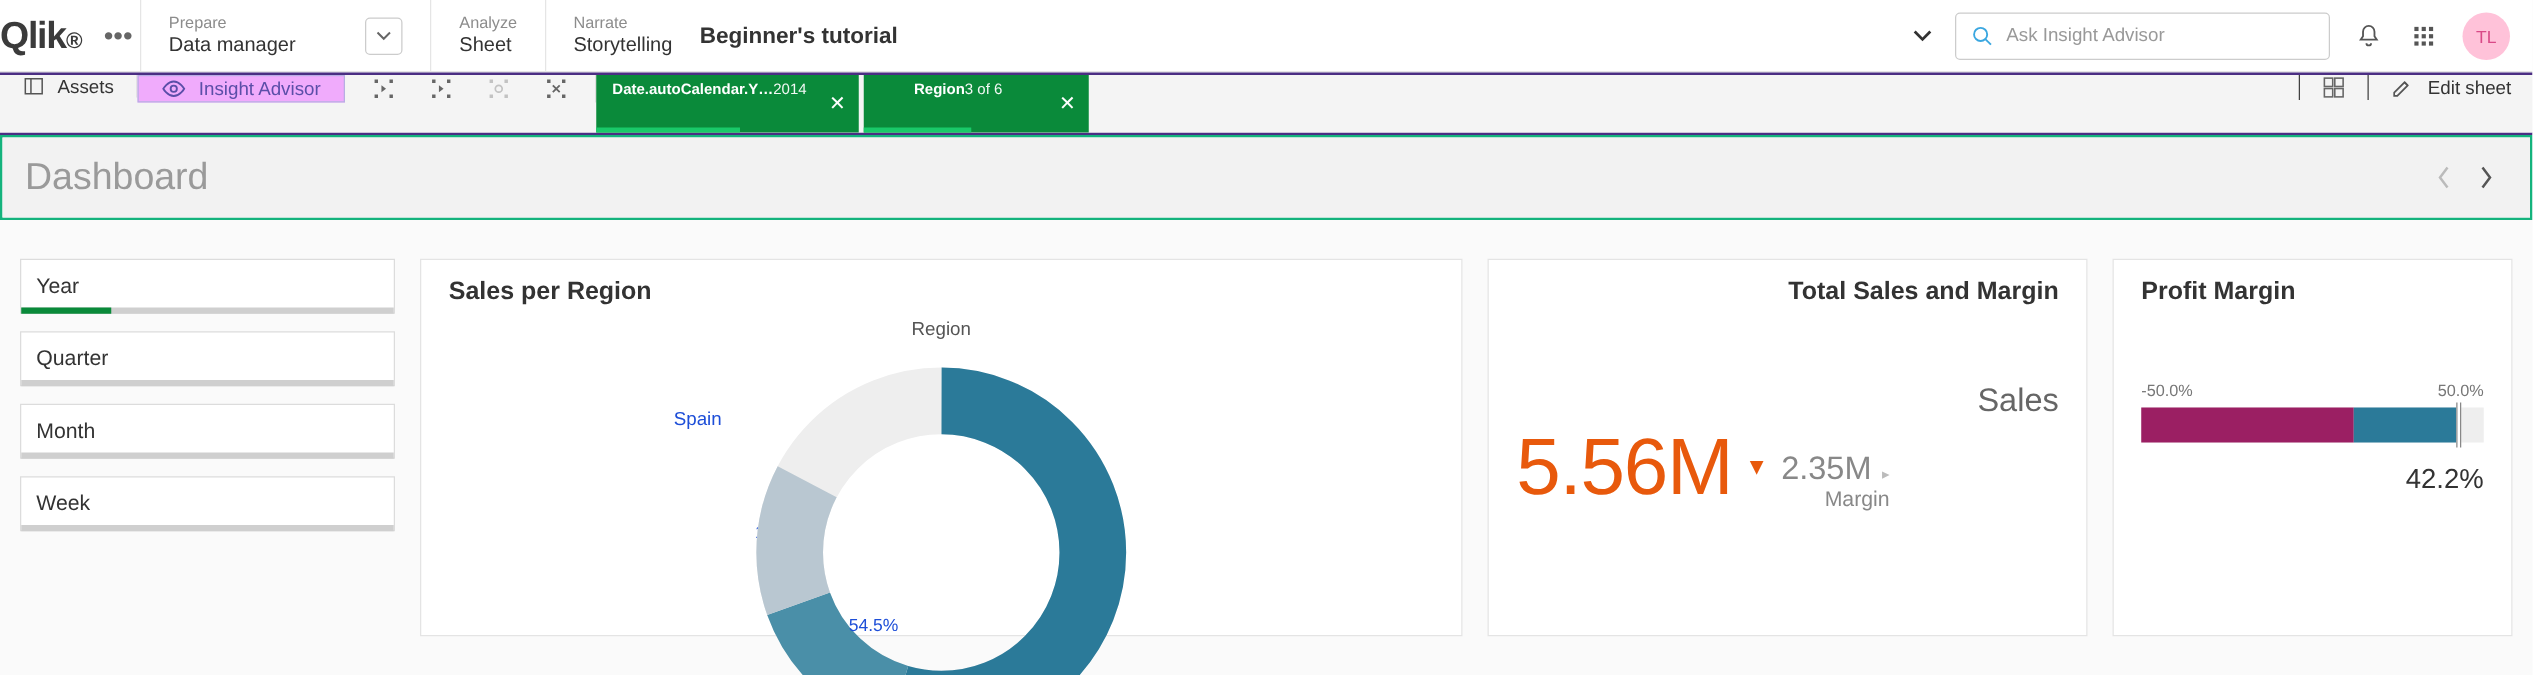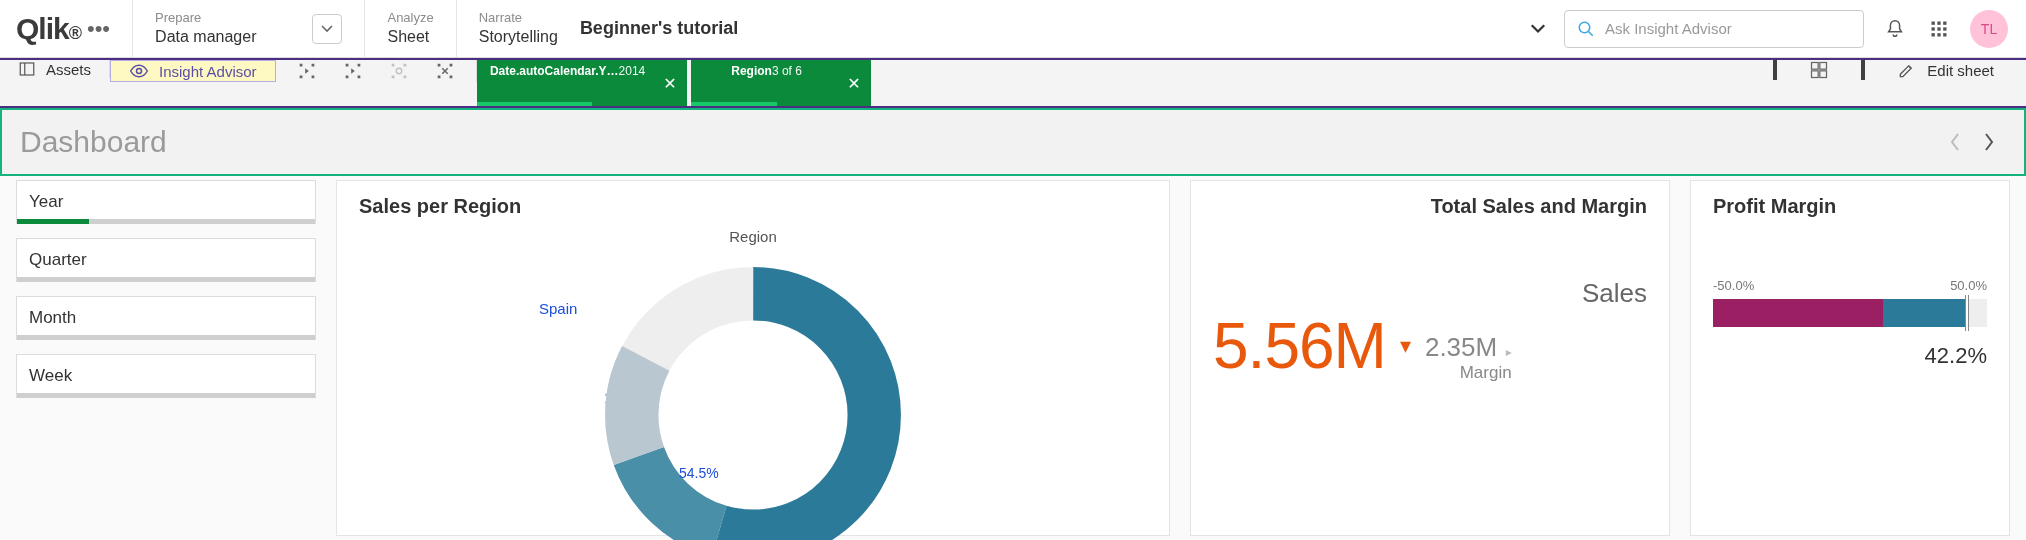--- a/index.html
+++ b/index.html
@@ -15,22 +15,22 @@
   
   .topbar {
     display: flex;
     align-items: stretch;
     height: 58px;
     border-bottom: 1px solid #ddd;
   }
   .logo-cell {
     display: flex;
     align-items: center;
-    padding: 0 16px;
-    gap: 0;
+    padding: 0 0;
+    gap: 12px;
   }
   .logo { font-size: 30px; font-weight: 700; letter-spacing: -1px; color:#3b3b3b;}
   .logo .q { display:inline-block; }
   .topbar .more { font-size: 22px; color:#666; cursor:pointer; padding:0 6px;}
   .nav-cell {
     border-left: 1px solid #e5e5e5;
     display: flex;
     align-items: center;
     padding: 0 22px 0 22px;
     gap: 16px;
@@ -67,59 +67,59 @@
   .toolbar {
     display:flex; align-items:flex-start; height:46px;
     background:#f4f4f4;
   }
   .tb-btn {
     display:flex; align-items:center; gap:10px;
     padding:0 18px; border-right:1px solid #ddd;
     font-size:15px; cursor:pointer;
   }
   .tb-btn.assets svg { width:18px; height:18px; }
-  .tb-btn.insight { color:#5b4ea8; border:1px solid #b8aee3; background:#fef9c3;}
+  .tb-btn.insight { color:#5b4ea8; border:1px solid #b8aee3; background:#f0abfc;}
   .tb-btn.insight svg{ width:20px; height:20px;}
   .tb-sel-group { display:flex; align-items:center; gap:24px; padding:0 20px; border-right:1px solid #ddd;}
   .tb-sel-group .sel-icon { width:22px; height:22px; color:#666; }
   .tb-sel-group .sel-icon.disabled { opacity:.35; }
 
   .chip {
     display:flex; flex-direction:row; justify-content:center;
     background:#0a8a3a; color:#fff; height:100%; padding:4px 40px 4px 12px;
     position:relative; min-width:210px; margin-right:4px;
   }
   .chip .line1 { font-size:12px; font-weight:600; white-space:nowrap; overflow:hidden; text-overflow:ellipsis; max-width:170px;}
   .chip .line2 { font-size:12px; opacity:.95;}
   .chip .x { position:absolute; right:10px; top:50%; transform:translateY(-50%); font-size:16px; cursor:pointer;}
   .chip::after{ content:""; position:absolute; left:0; bottom:0; height:4px; width:55%; background:#19c969;}
   .chip.region::after{ width:48%; }
   .chip.region { min-width:180px; }
 
   .toolbar-spacer { flex:1; }
   .tb-right { display:flex; align-items:center; }
   .tb-right .grid-btn, .tb-right .edit-btn {
-    display:flex; align-items:center; gap:10px; padding:0 32px; height:100%;
-    border-left:4px solid #404040; cursor:pointer; font-size:15px;
+    display:flex; align-items:center; gap:10px; padding:0 17px; height:100%;
+    border-left:1px solid #404040; cursor:pointer; font-size:15px;
   }
 
   
   .title-strip-outer { border:2px solid #14b37d; border-top:2px solid #14b37d;}
   .title-strip {
     background:#f2f2f2;
     display:flex; align-items:center; height:64px; padding:0 18px;
     color:#9a9a9a; font-size:30px;
   }
   .title-strip .spacer{flex:1;}
   .title-strip .nav-arrow{ width:34px; height:34px; display:flex; align-items:center; justify-content:center; color:#555;}
   .title-strip .nav-arrow.disabled{ color:#bbb;}
 
   
   .body {
-    display:flex; gap:20px; padding:4px 16px; background:#fafafa; height:calc(540px - 58px - 50px - 68px);
+    display:flex; gap:20px; padding:31px 16px; background:#fafafa; height:calc(540px - 58px - 50px - 68px);
   }
   .filters { width:300px; display:flex; flex-direction:column; gap:14px;}
   .filter {
     background:#fff; border:1px solid #dcdcdc; height:44px; position:relative;
     display:flex; align-items:center; padding:0 12px; font-size:17px;
   }
   .filter .bar { position:absolute; left:0; bottom:-1px; height:5px; background:#cfcfcf; width:100%;}
   .filter .bar .fill{ height:100%; background:#0a8a3a;}
 
   .card { background:#fff; border:1px solid #e4e4e4; padding:14px 22px;}

